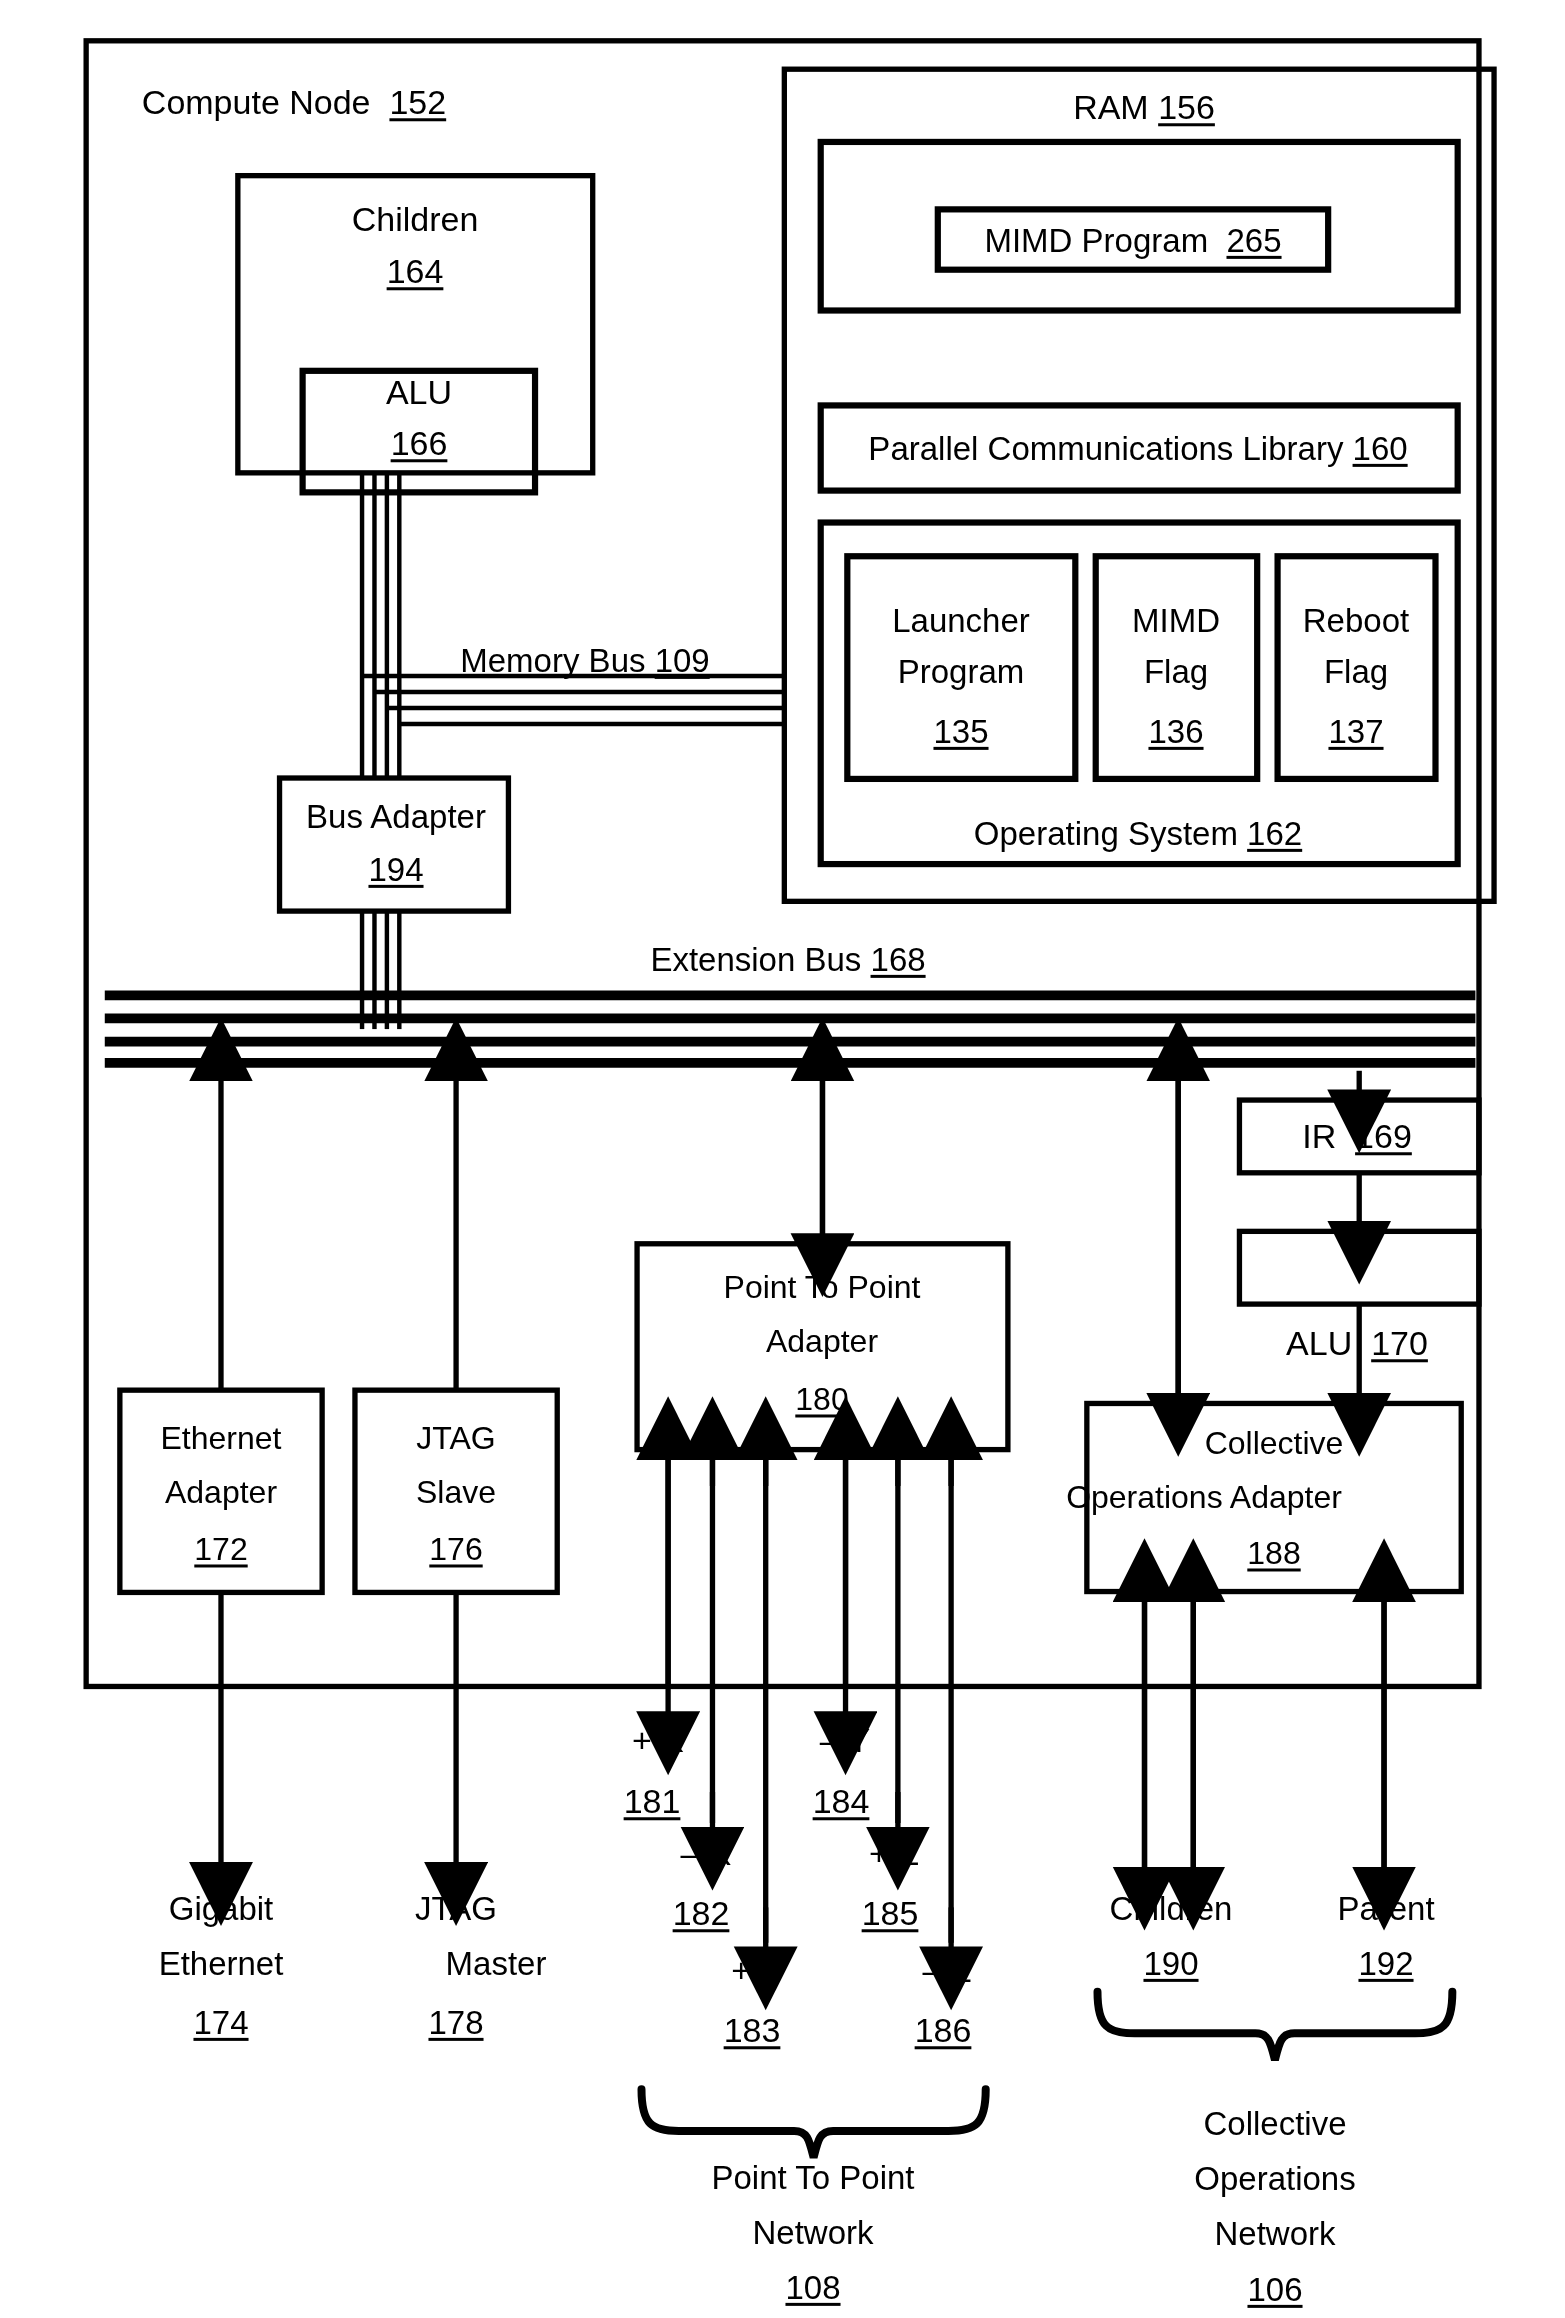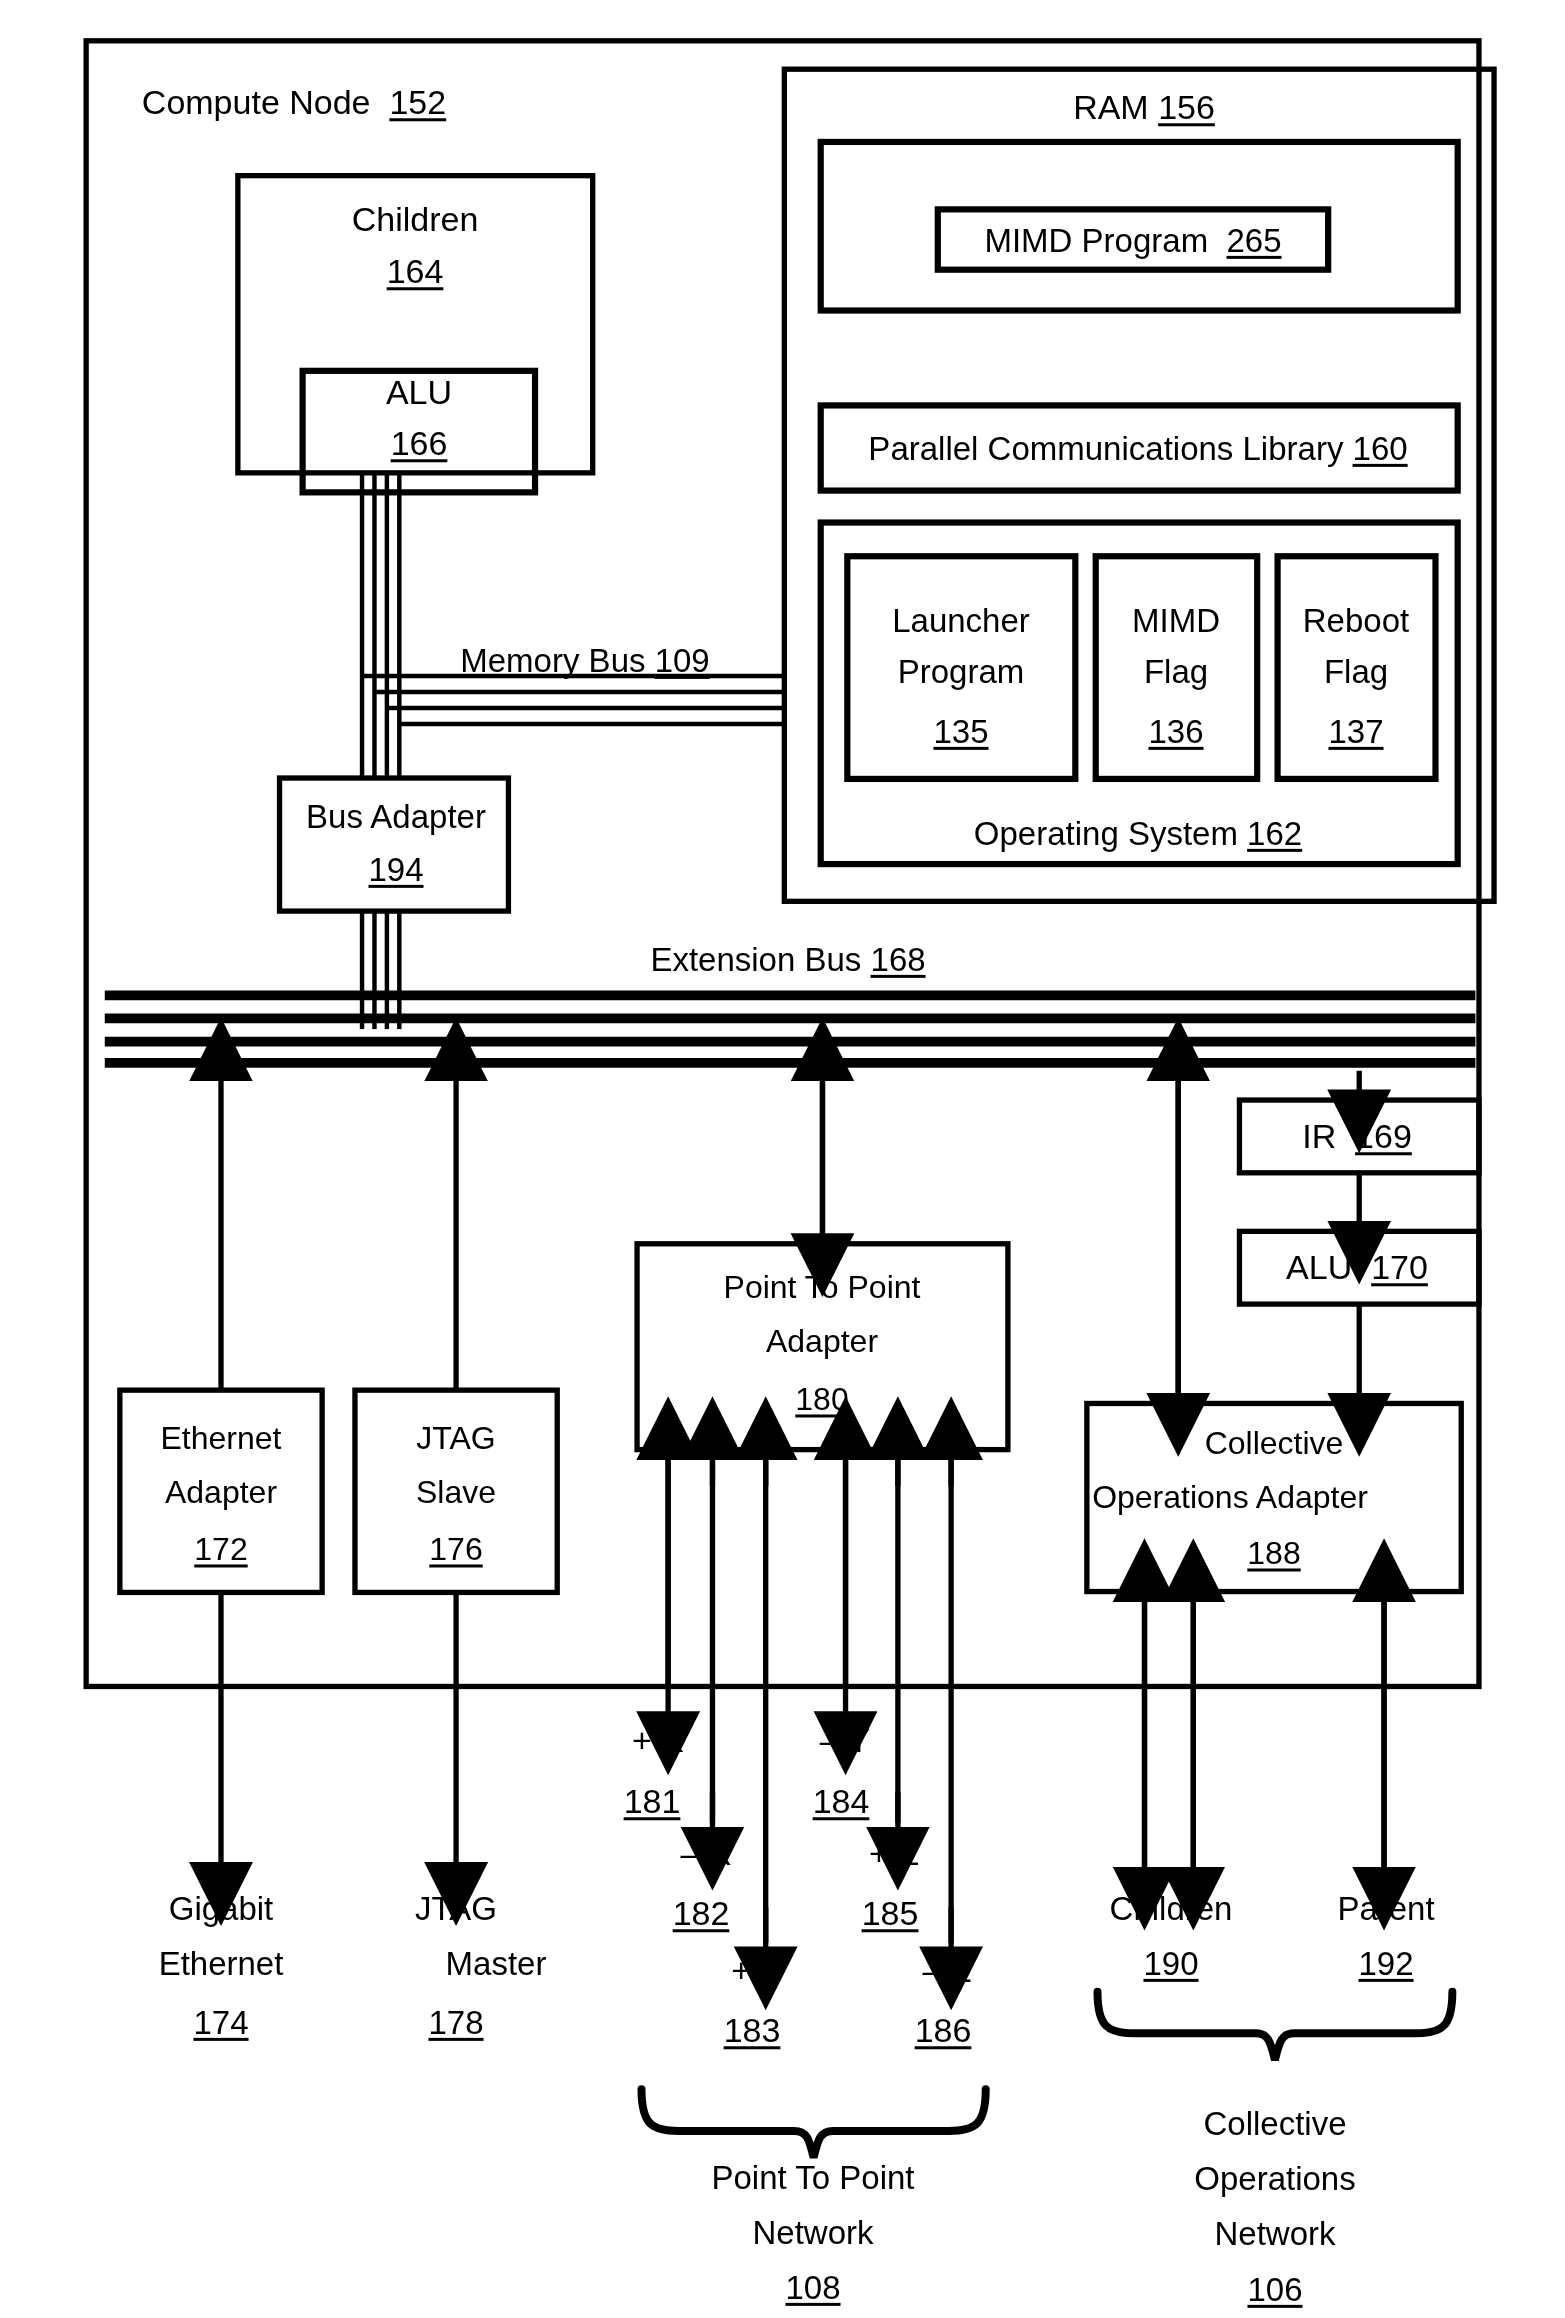--- a/index.html
+++ b/index.html
@@ -175,36 +175,36 @@
 
 <div class="lbl f37 ctr" style="left:585px;top:661px;"><span>Memory Bus</span>&nbsp;<span class="u">109</span></div>
 
 <div class="lbl f37 ctr" style="left:396px;top:817px;"><span>Bus Adapter</span></div>
 <div class="lbl f37 ctr" style="left:396px;top:870px;"><span class="u">194</span></div>
 
 <div class="lbl f37 ctr" style="left:788px;top:960px;"><span>Extension Bus</span>&nbsp;<span class="u">168</span></div>
 
 <div class="lbl f38 ctr" style="left:1357px;top:1137px;"><span>IR</span>&nbsp;&nbsp;<span class="u">169</span></div>
 
-<div class="lbl f38 ctr" style="left:1357px;top:1268px;"><span>ALU</span>&nbsp;&nbsp;<span class="u">170</span></div>
+<div class="lbl f38 ctr" style="left:1357px;top:1344px;"><span>ALU</span>&nbsp;&nbsp;<span class="u">170</span></div>
 
 <div class="lbl f36 ctr" style="left:822px;top:1288px;"><span>Point To Point</span></div>
 <div class="lbl f36 ctr" style="left:822px;top:1342px;"><span>Adapter</span></div>
 <div class="lbl f36 ctr" style="left:822px;top:1400px;"><span class="u">180</span></div>
 
 <div class="lbl f36 ctr" style="left:221px;top:1439px;"><span>Ethernet</span></div>
 <div class="lbl f36 ctr" style="left:221px;top:1493px;"><span>Adapter</span></div>
 <div class="lbl f36 ctr" style="left:221px;top:1550px;"><span class="u">172</span></div>
 
 <div class="lbl f36 ctr" style="left:456px;top:1439px;"><span>JTAG</span></div>
 <div class="lbl f36 ctr" style="left:456px;top:1493px;"><span>Slave</span></div>
 <div class="lbl f36 ctr" style="left:456px;top:1550px;"><span class="u">176</span></div>
 
 <div class="lbl f36 ctr" style="left:1274px;top:1444px;"><span>Collective</span></div>
-<div class="lbl f36 ctr" style="left:1230px;top:1498px;"><span>Operations Adapter</span></div>
+<div class="lbl f36 ctr" style="left:1204px;top:1498px;"><span>Operations Adapter</span></div>
 <div class="lbl f36 ctr" style="left:1274px;top:1554px;"><span class="u">188</span></div>
 
 <div class="lbl f38 ctr" style="left:658px;top:1741px;"><span>+ X</span></div>
 <div class="lbl f38 ctr" style="left:652px;top:1802px;"><span class="u">181</span></div>
 
 <div class="lbl f38 ctr" style="left:706px;top:1854px;"><span>– X</span></div>
 <div class="lbl f38 ctr" style="left:701px;top:1914px;"><span class="u">182</span></div>
 
 <div class="lbl f38 ctr" style="left:757px;top:1971px;"><span>+ Y</span></div>
 <div class="lbl f38 ctr" style="left:752px;top:2031px;"><span class="u">183</span></div>

